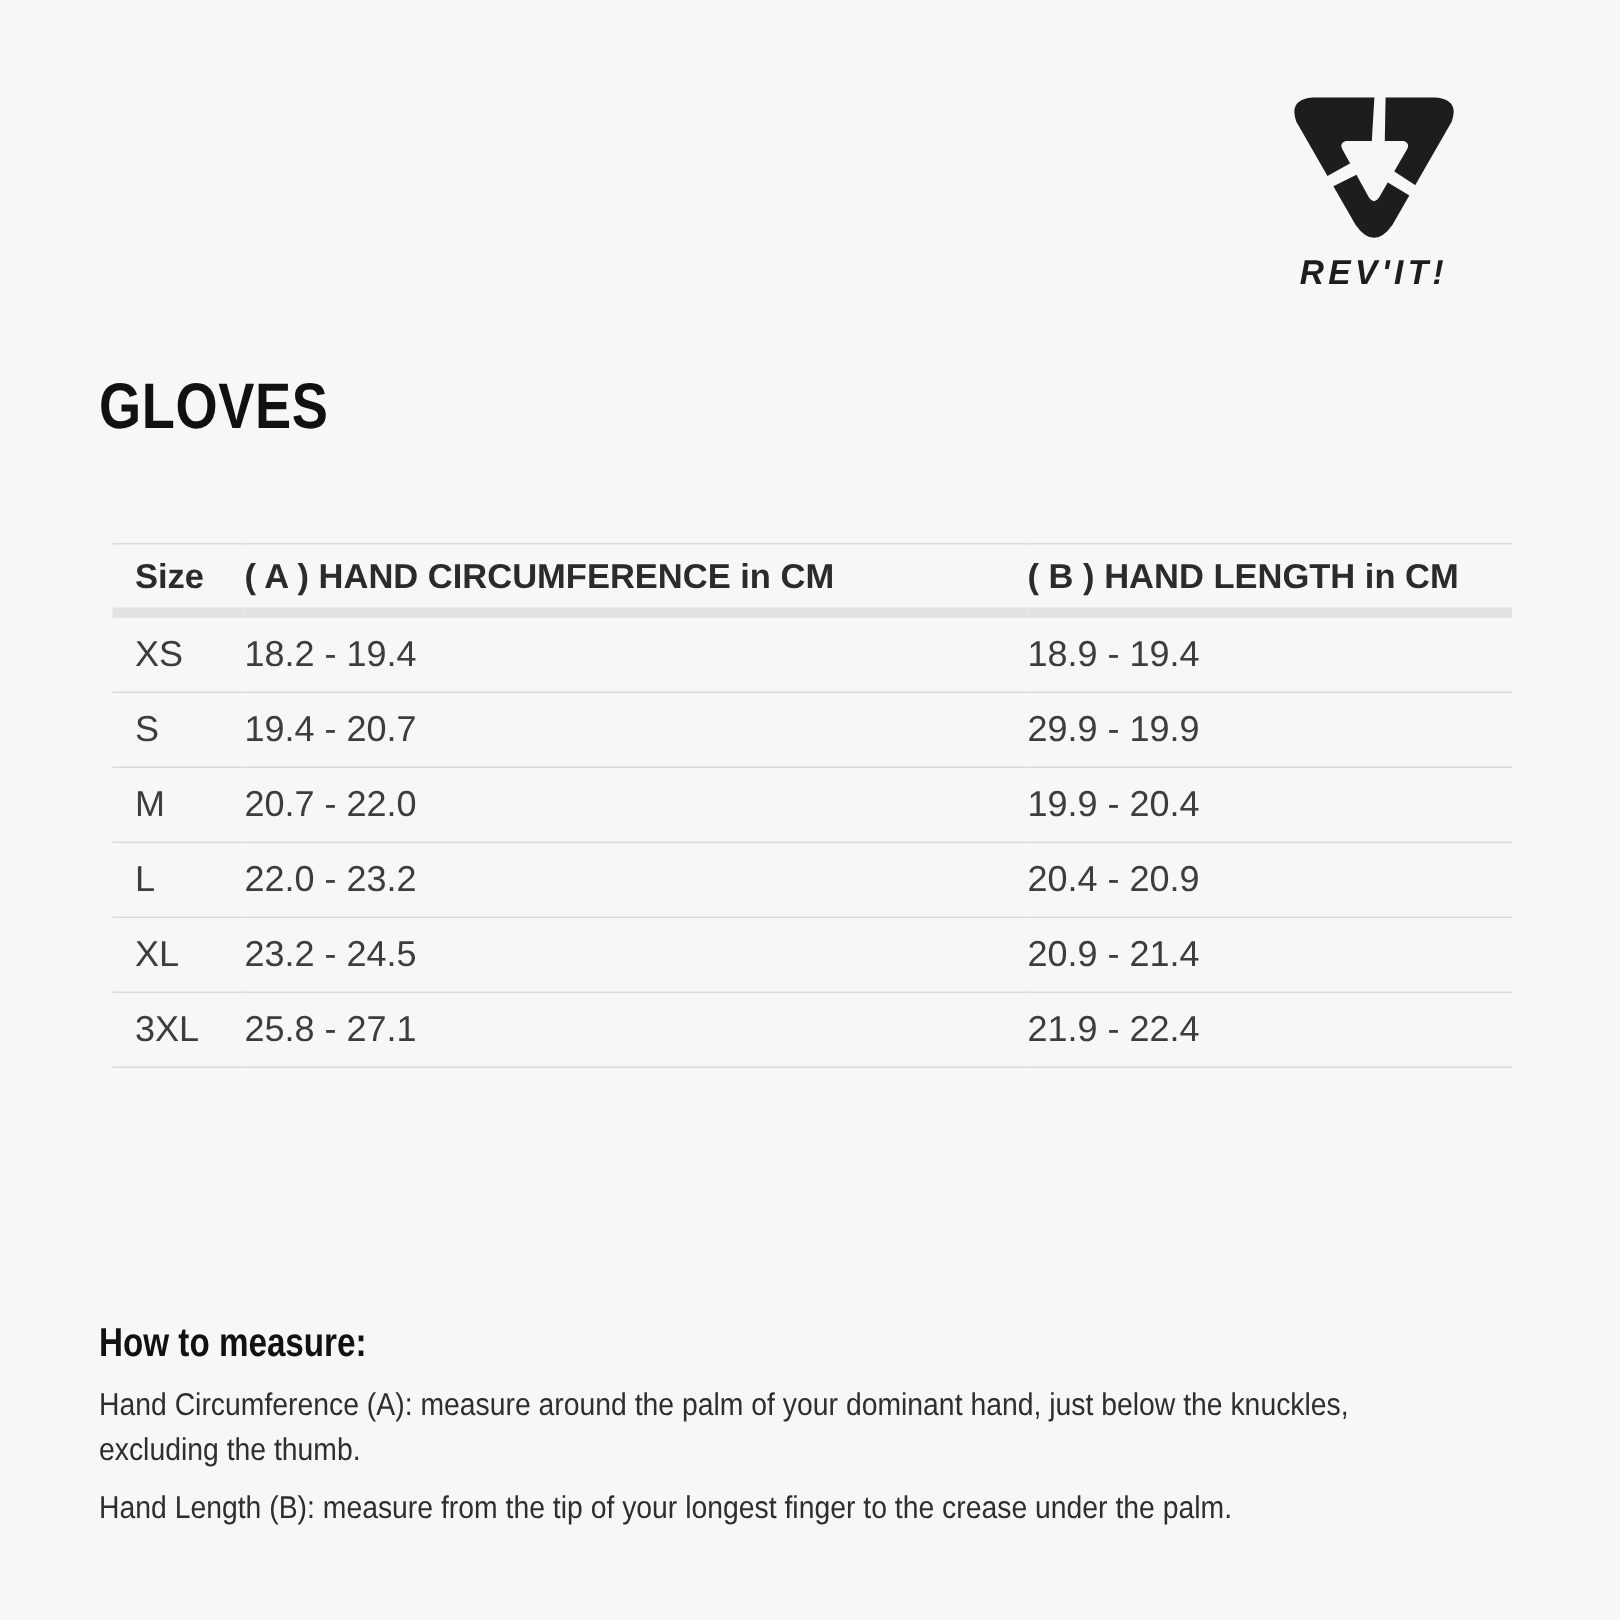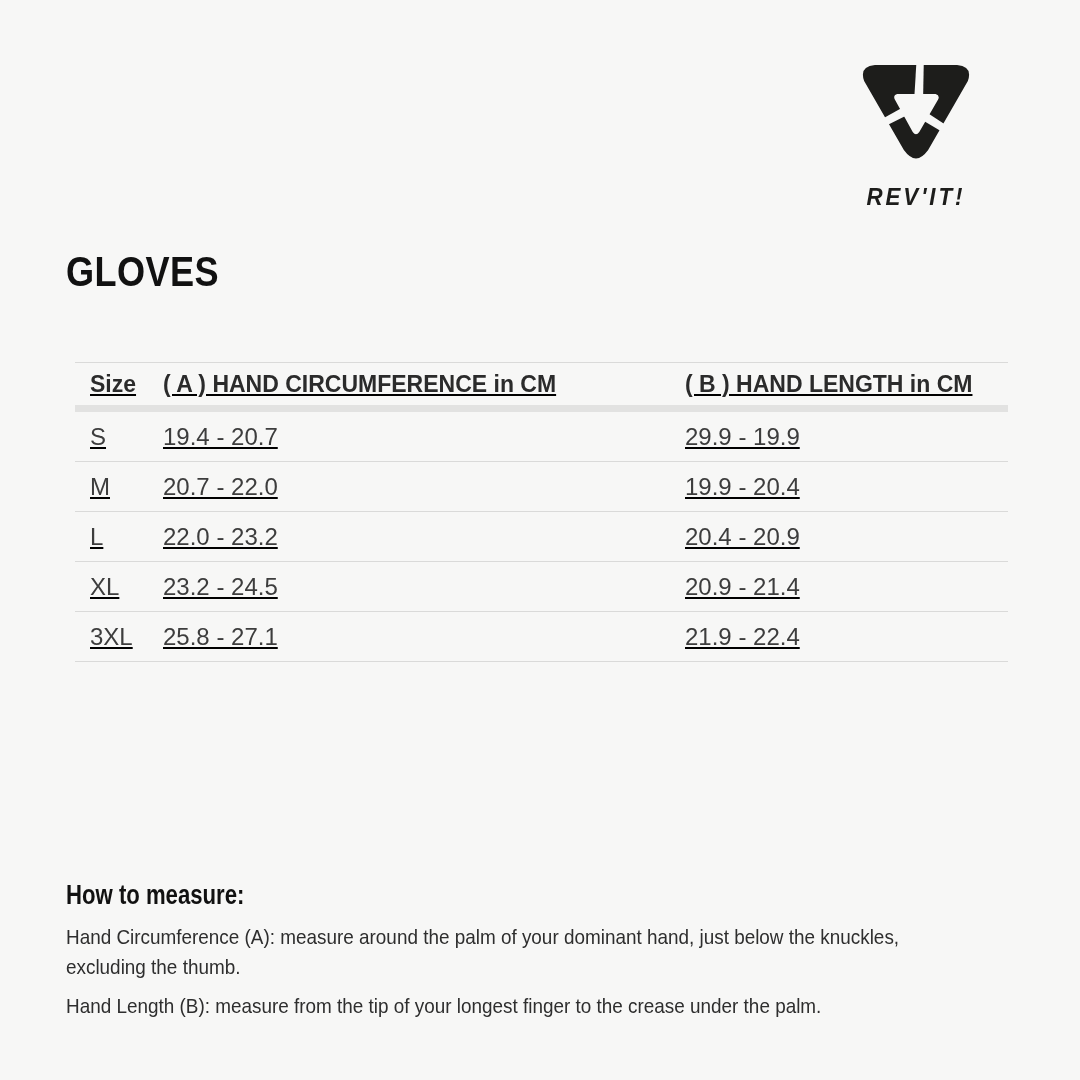--- a/index.html
+++ b/index.html
@@ -18,21 +18,20 @@
 
   
   .logo {
     position: absolute;
     left: 838px;
     top: 52px;
     width: 156px;
     display: flex;
     flex-direction: column;
     align-items: center;
-    gap: 16px;
   }
   .logo svg { display: block; }
   .logo-text {
     margin-top: 2px;
     font-size: 23px;
     font-weight: bold;
     font-style: italic;
     letter-spacing: 3px;
     color: #1d1d1b;
     white-space: nowrap;
@@ -56,21 +55,20 @@
   }
 
   
   .size-table {
     position: absolute;
     left: 75px;
     top: 362px;
     width: 933px;
     border-collapse: collapse;
     table-layout: fixed;
-    text-decoration: underline;
   }
   .size-table col.c-size { width: 88px; }
   .size-table col.c-a    { width: 522px; }
   .size-table col.c-b    { width: 323px; }
   .size-table th {
     height: 42px;
     text-align: left;
     vertical-align: middle;
     font-size: 23px;
     font-weight: bold;
@@ -147,20 +145,25 @@
       </colgroup>
     <thead>
       <tr>
         <th class="first">Size</th>
         <th>( A ) HAND CIRCUMFERENCE in CM</th>
         <th>( B ) HAND LENGTH in CM</th>
       </tr>
     </thead>
     <tbody>
       <tr>
+        <td class="first">XS</td>
+        <td>18.2 - 19.4</td>
+        <td>18.9 - 19.4</td>
+      </tr>
+      <tr>
         <td class="first">S</td>
         <td>19.4 - 20.7</td>
         <td>29.9 - 19.9</td>
       </tr>
       <tr>
         <td class="first">M</td>
         <td>20.7 - 22.0</td>
         <td>19.9 - 20.4</td>
       </tr>
       <tr>

